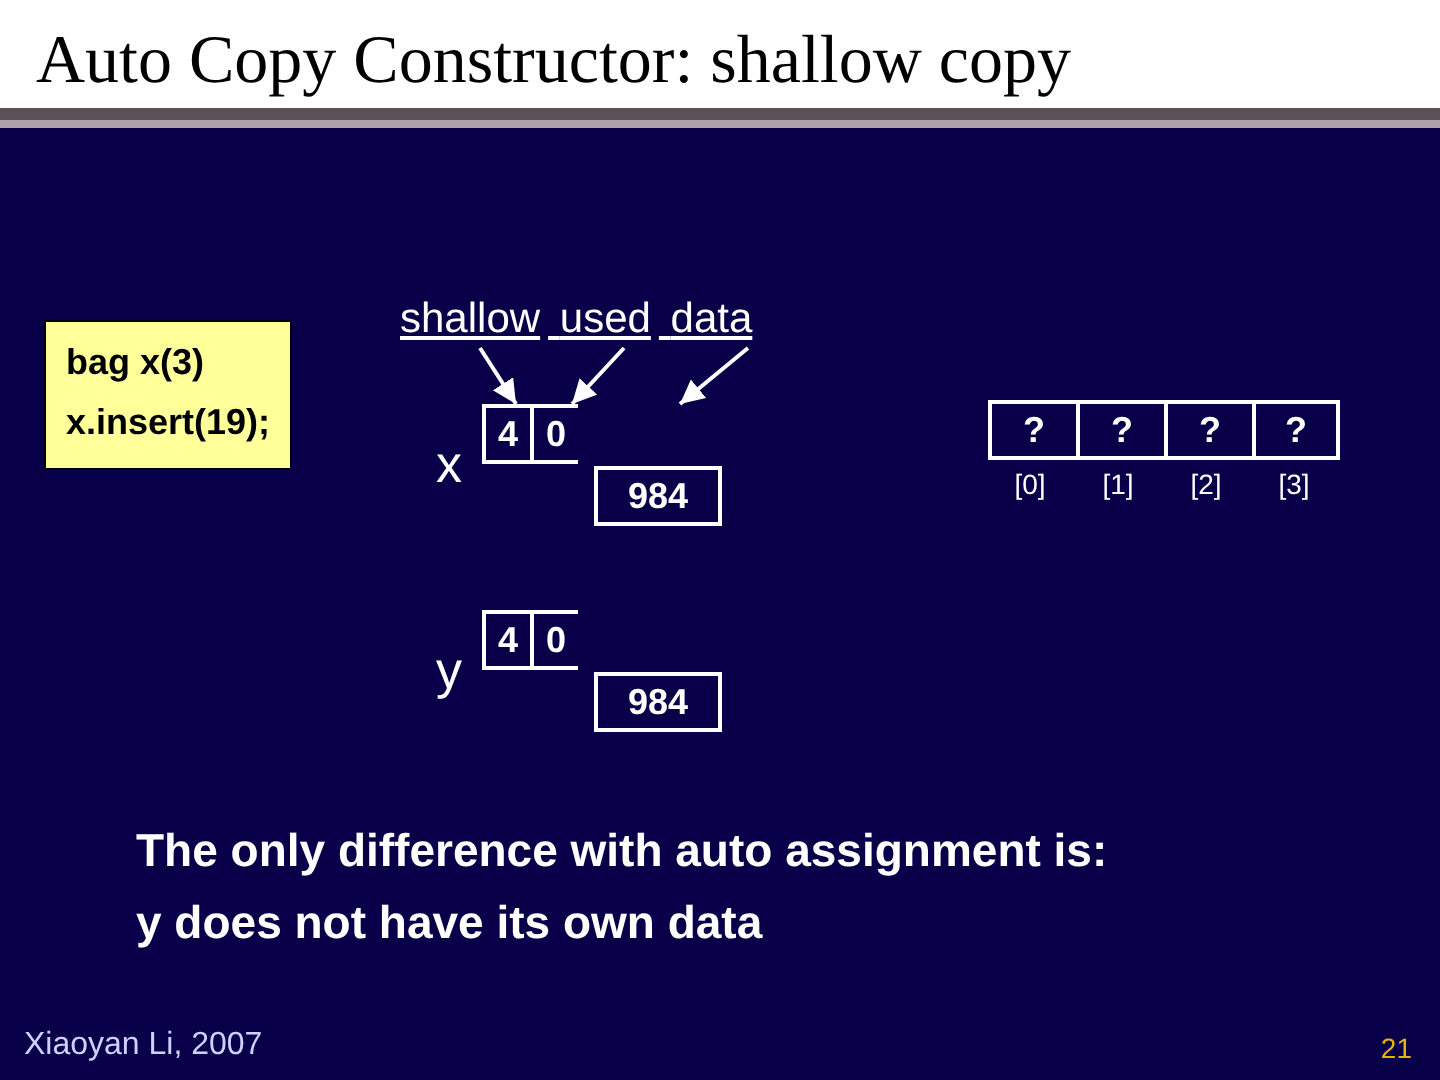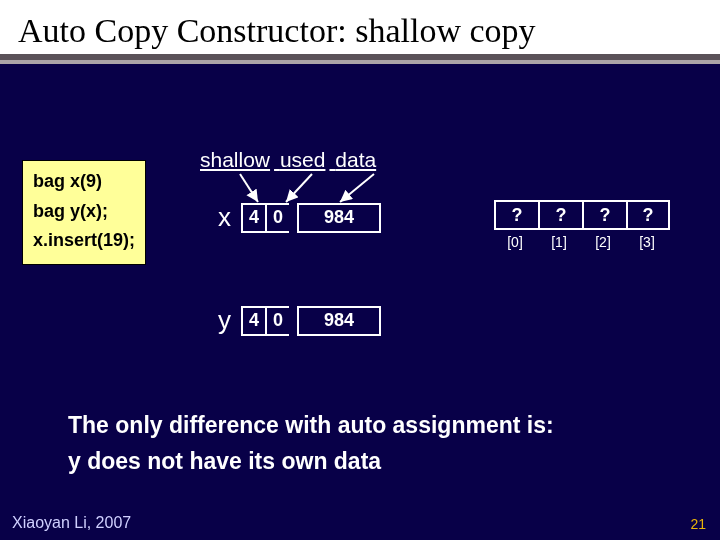--- a/index.html
+++ b/index.html
@@ -75,21 +75,21 @@
     color: #fff;
     font-size: 18px;
     font-weight: 700;
     height: 30px;
     display: flex;
     align-items: center;
     justify-content: center;
   }
   .cell.small { width: 24px; border-right: none; }
   .cell.small:last-of-type { border-right: 2px solid #fff; }
-  .cell.ptr { width: 84px; border-left: none; background: transparent; }
+  .cell.ptr { width: 64px; border-left: none; background: transparent; margin-top: 31px; }
   .spacer { width: 8px; }
 
   .array-block {
     position: absolute;
     left: 494px;
     top: 200px;
   }
   .array-cells {
     display: flex;
   }
@@ -146,22 +146,21 @@
 </head>
 <body>
 
 <div class="title-area">
   <div class="title">Auto Copy Constructor: shallow copy</div>
 </div>
 <div class="band-dark"></div>
 <div class="band-mid"></div>
 
 <div class="code-box">
-  <div>bag x(9)</div>
-  <div>bag y(x);</div>
+  <div>bag x(3)</div>
   <div>x.insert(19);</div>
 </div>
 
 <div class="labels">
   <span>shallow</span>
   <span>used</span>
   <span>data</span>
 </div>
 
 <svg class="arrows-svg">

